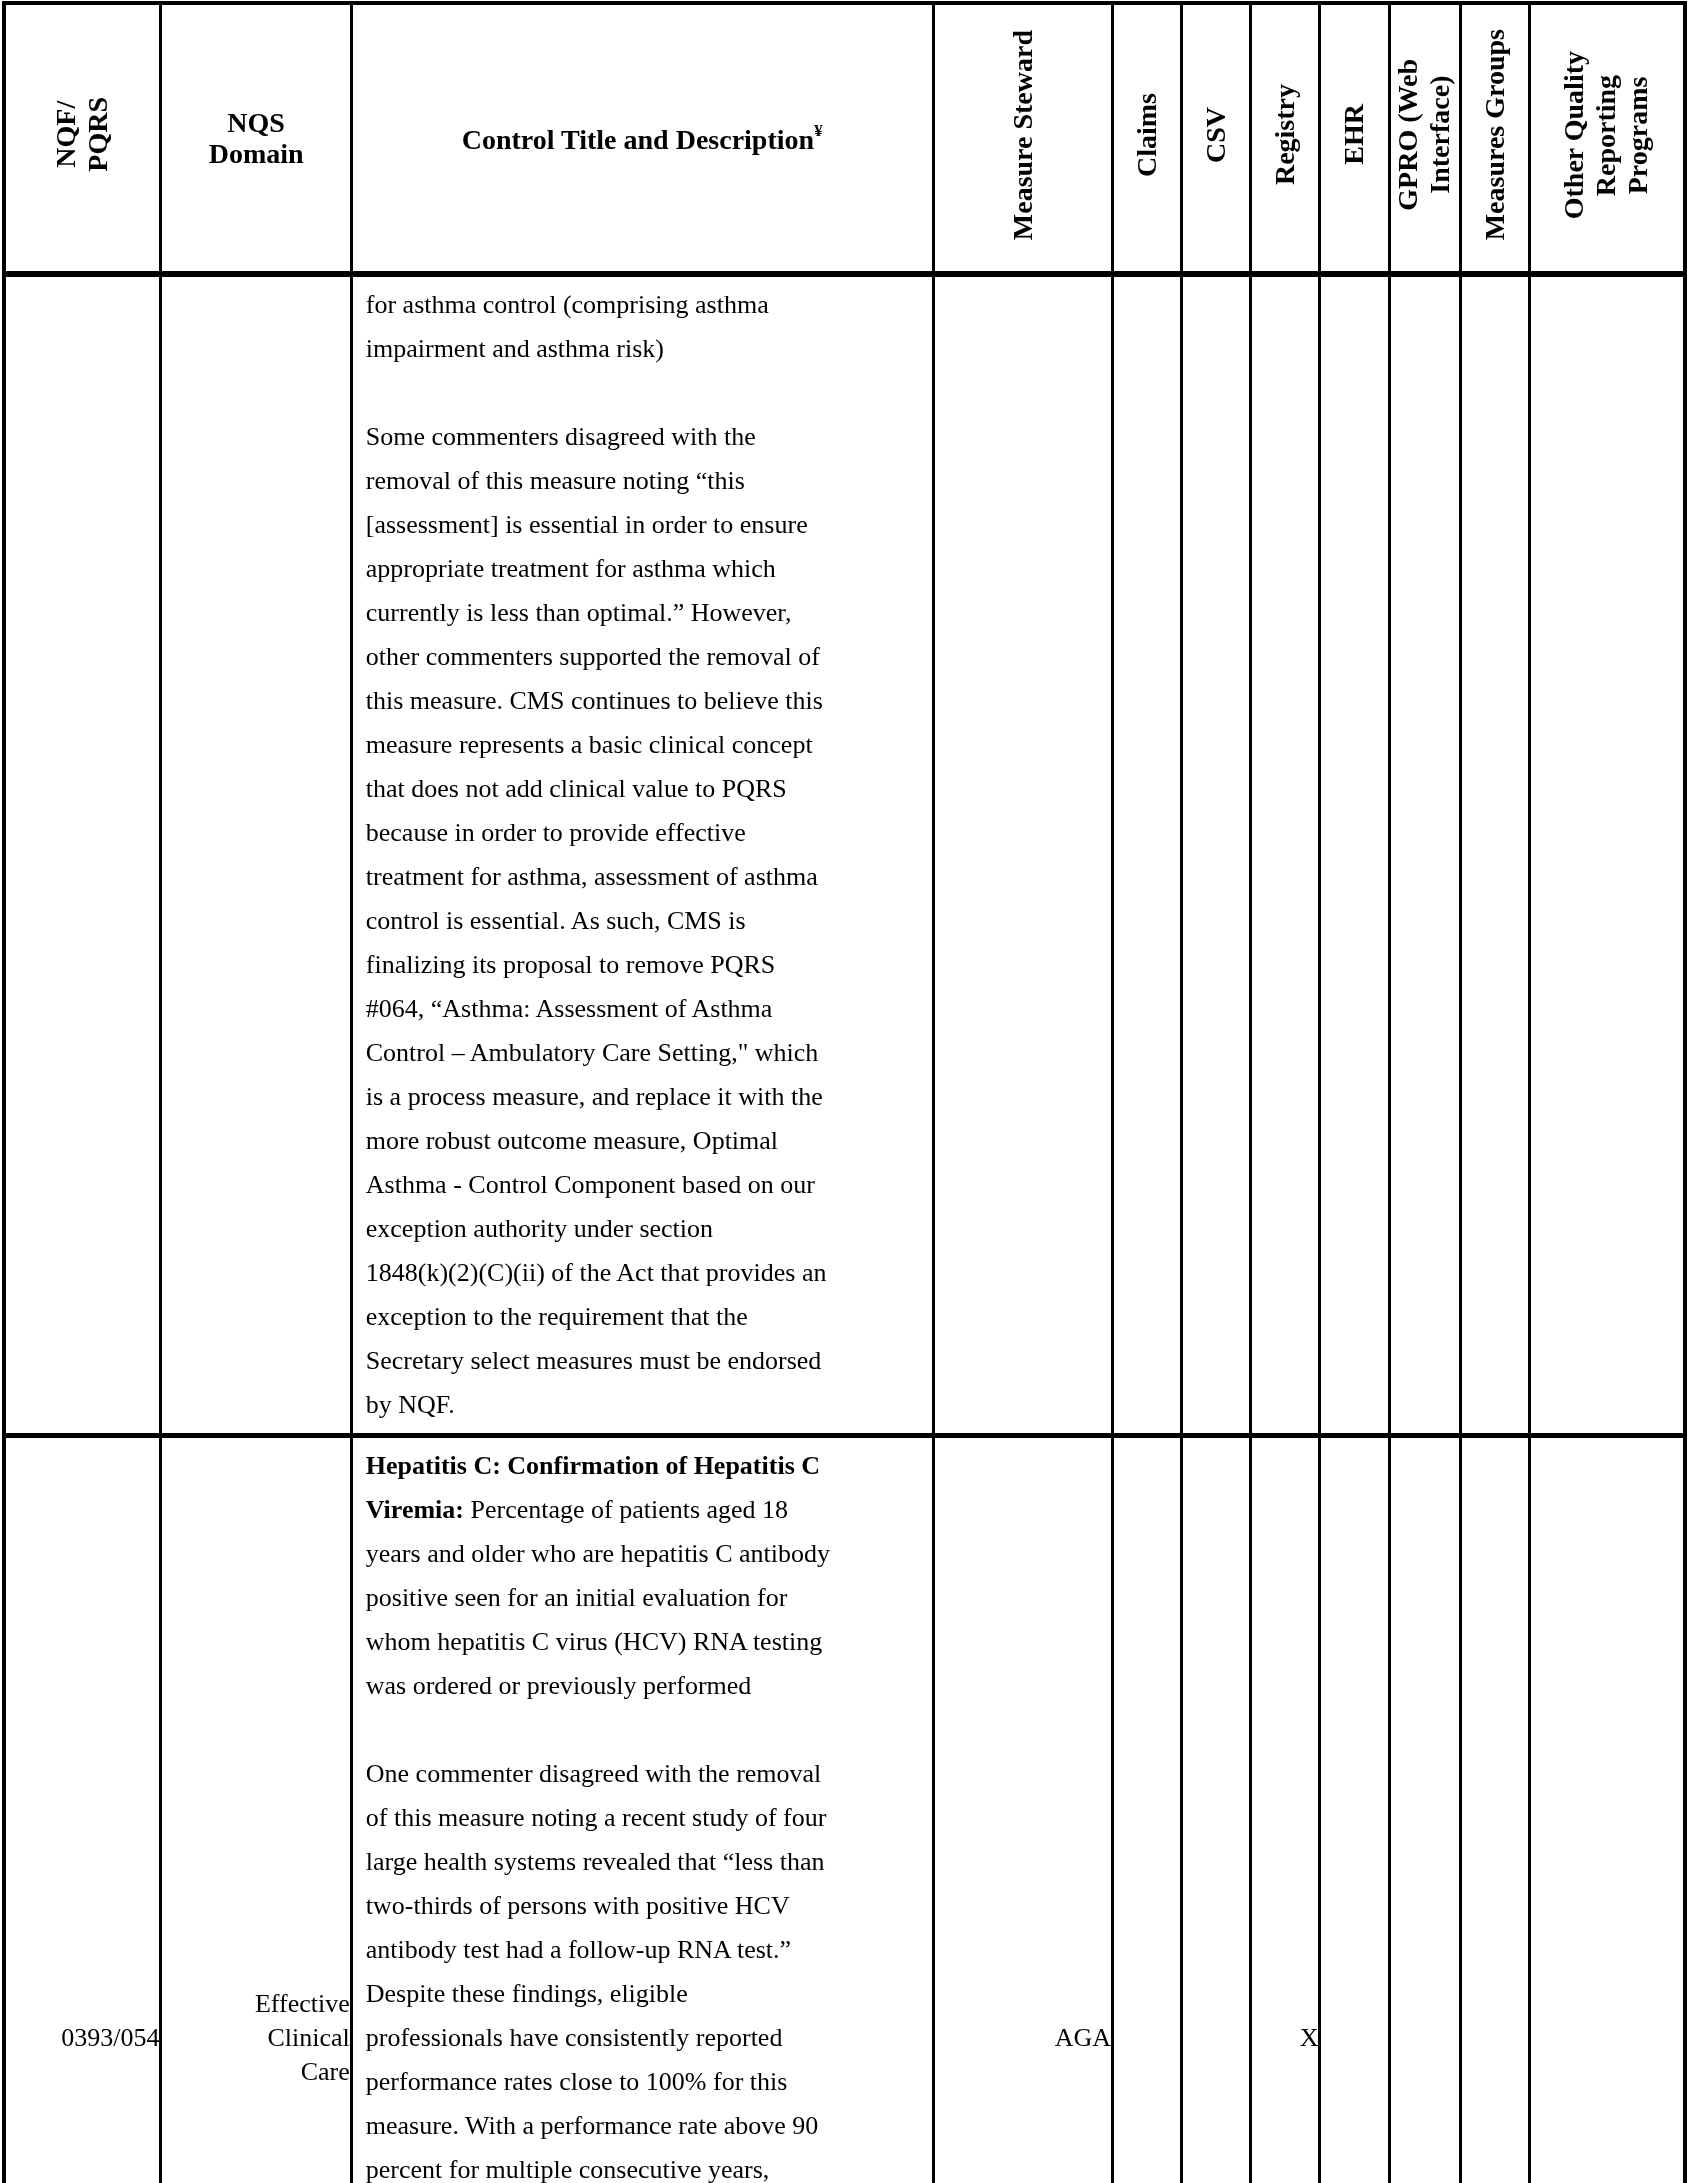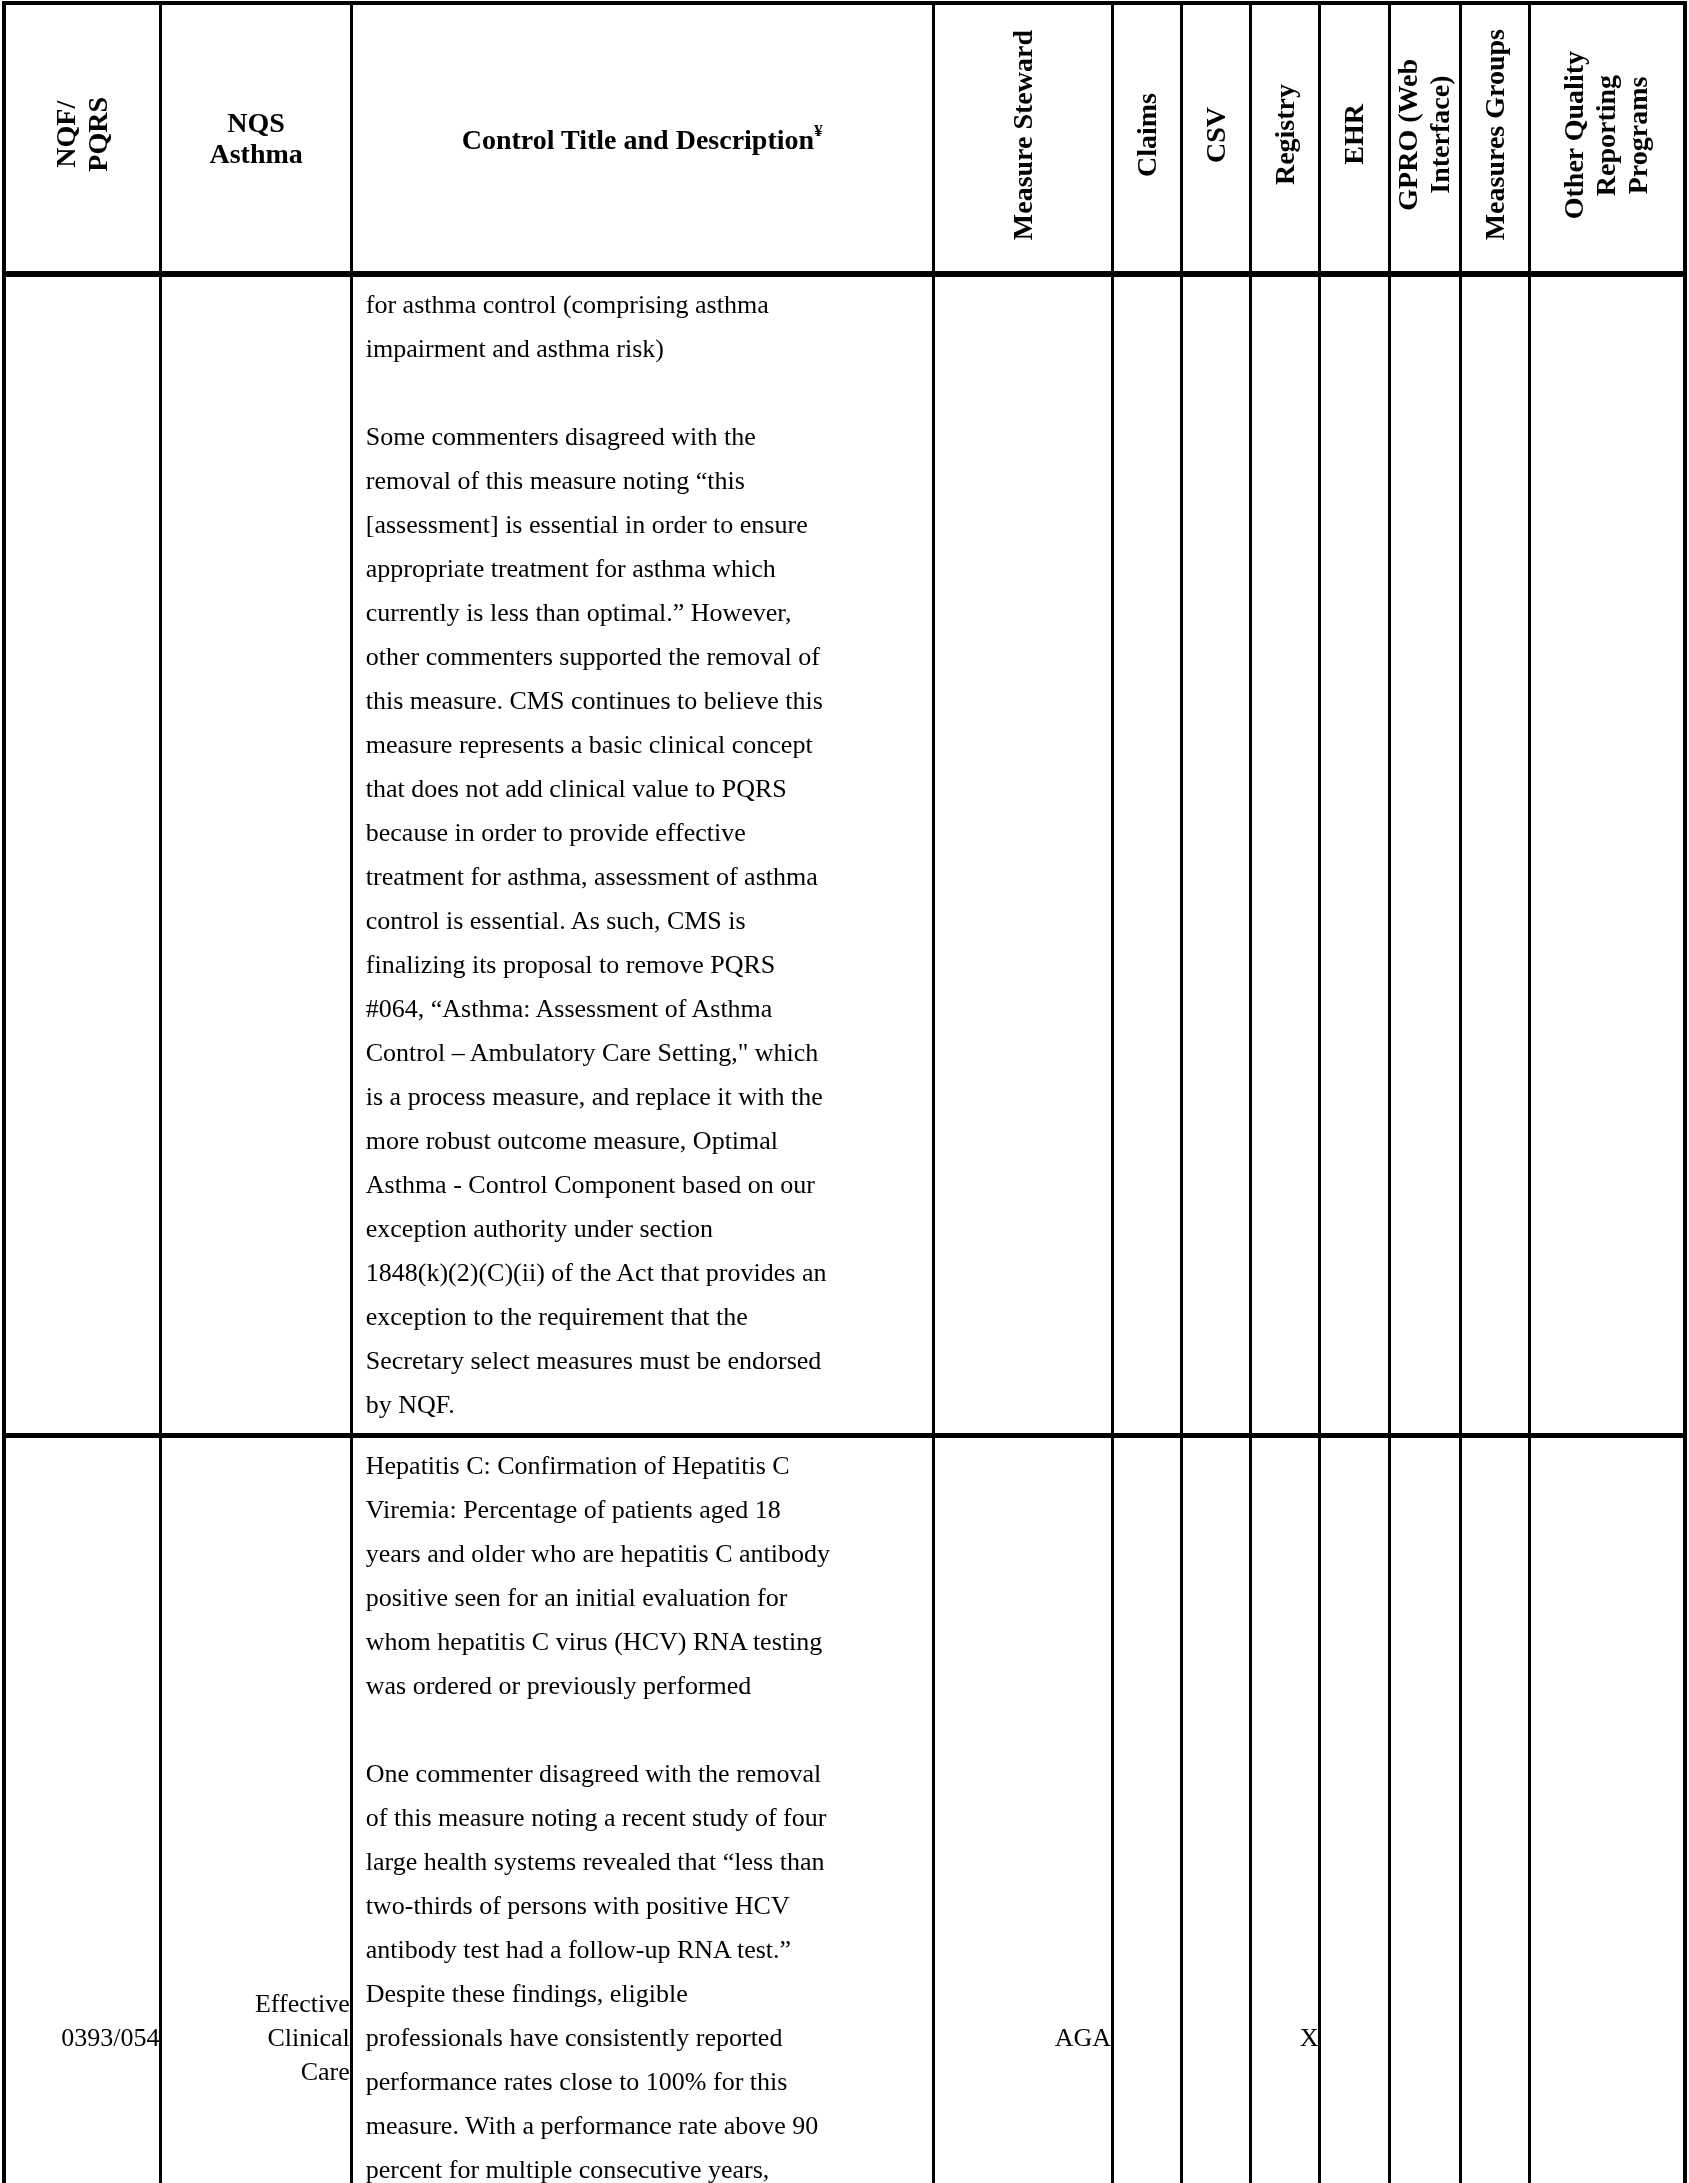--- a/index.html
+++ b/index.html
@@ -54,21 +54,21 @@
     white-space: pre-line;
   }
   td.cell-desc {
     vertical-align: top;
     text-align: left;
     padding: 6.1px 12.2px 6.1px 13px;
     font-size: 26px;
     line-height: 44px;
     white-space: pre-wrap;
   }
-  td.cell-desc b { font-weight: normal; }
+  td.cell-desc b { font-weight: bold; }
   .sup {
     font-size: 17.5px;
     vertical-align: 13px;
     font-weight: bold;
   }
 </style>
 </head>
 <body>
 
 <div class="page">
@@ -84,21 +84,21 @@
       <col style="width:69px">
       <col style="width:71px">
       <col style="width:69px">
       <col style="width:155px">
     </colgroup>
     <thead>
       <tr style="height:271px">
         <th><span class="vert">NQF/
 PQRS</span></th>
         <th><span>NQS
-Asthma</span></th>
+Domain</span></th>
         <th><span>Control Title and Description</span><span class="sup">¥</span></th>
         <th><span class="vert">Measure Steward</span></th>
         <th><span class="vert">Claims</span></th>
         <th><span class="vert">CSV</span></th>
         <th><span class="vert">Registry</span></th>
         <th><span class="vert">EHR</span></th>
         <th><span class="vert">GPRO (Web
 Interface)</span></th>
         <th><span class="vert">Measures Groups</span></th>
         <th><span class="vert">Other Quality

